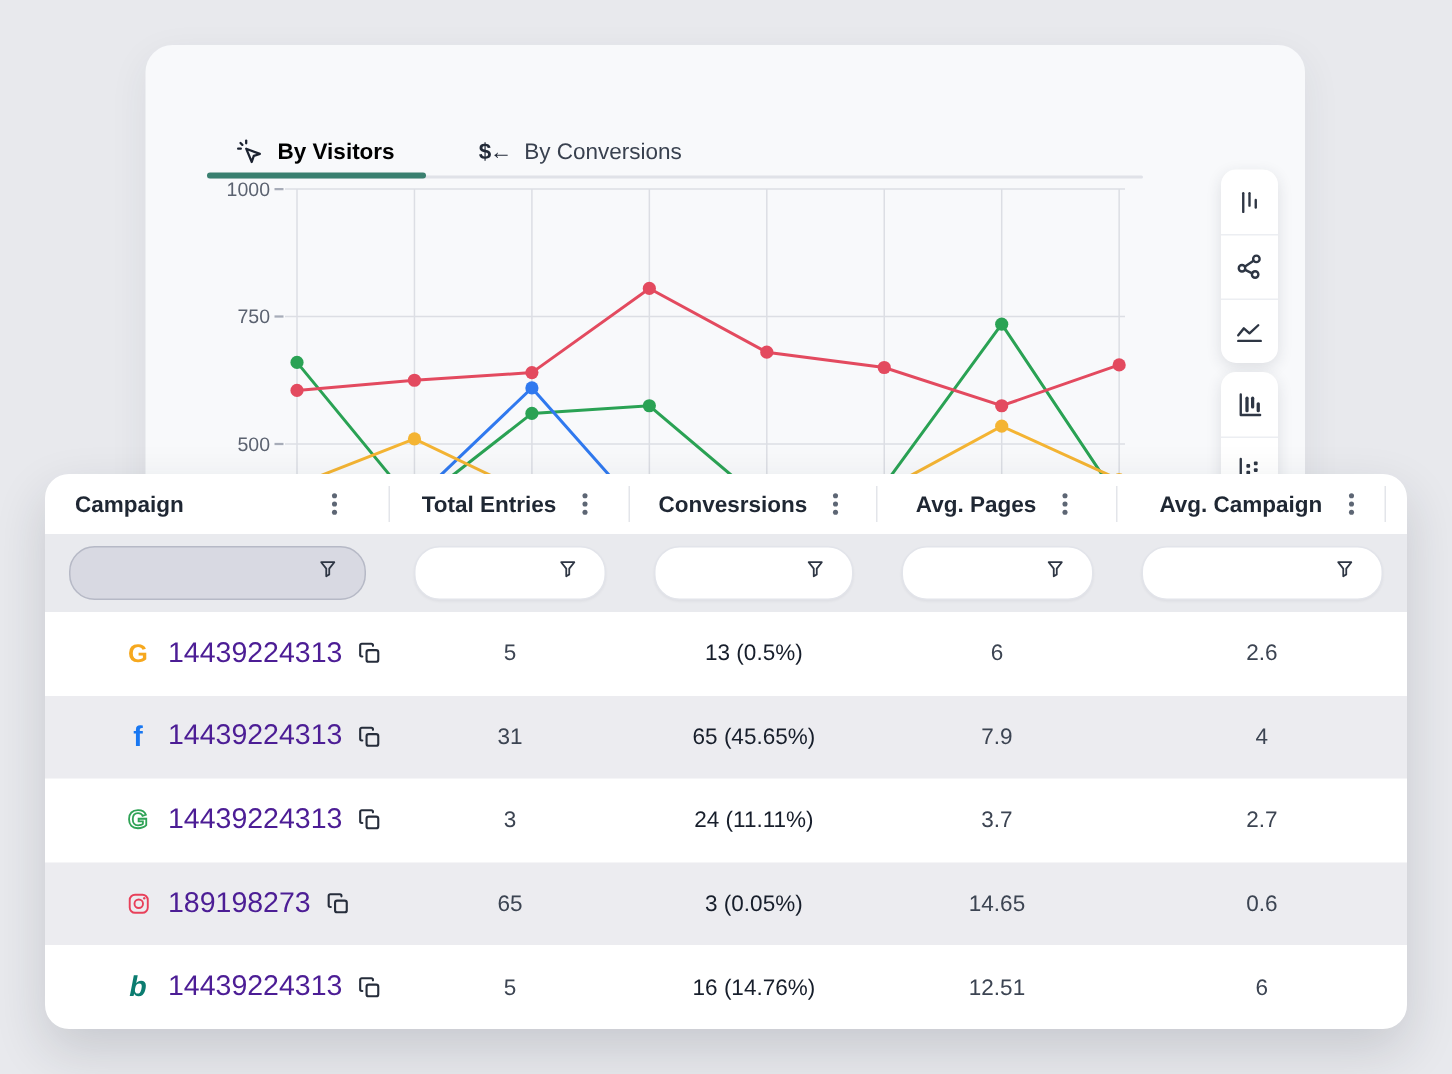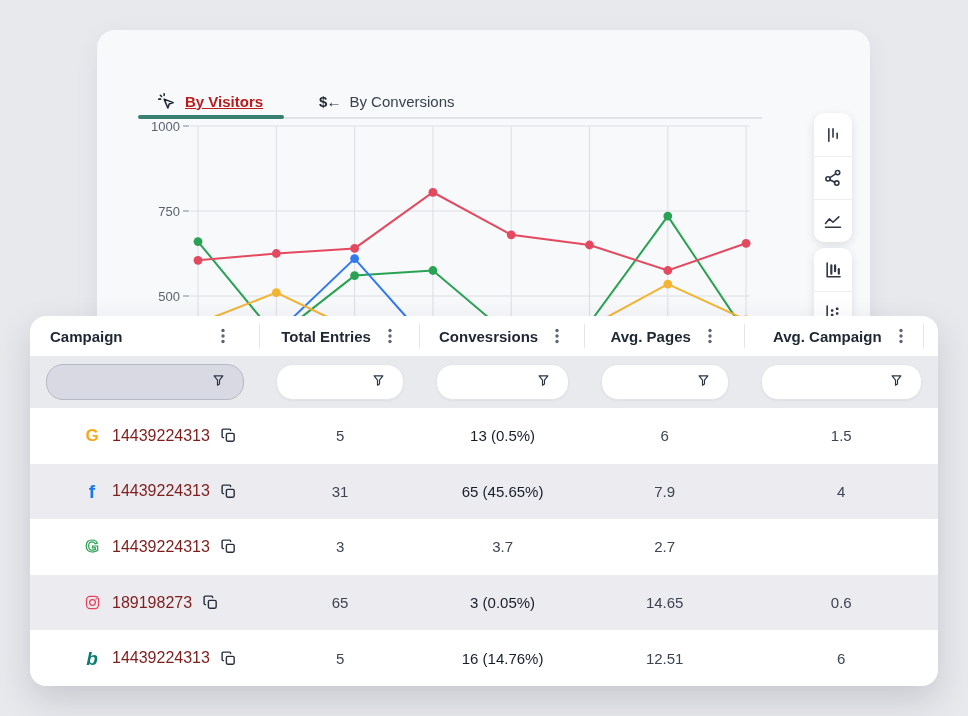--- a/index.html
+++ b/index.html
@@ -3,21 +3,21 @@
 <meta charset="utf-8">
 <style>
   html,body{margin:0;padding:0;background:#e8e9ed;font-family:"Liberation Sans",sans-serif;}
   .stage{position:relative;width:968px;height:716px;background:#e8e9ed;overflow:hidden;}
 
   
   .chart-card{position:absolute;left:97px;top:30px;width:773px;height:615px;background:#f8f9fb;
     border-radius:18px;box-shadow:0 8px 26px rgba(40,50,70,.07);}
   .tabs{position:absolute;left:60px;top:55px;display:flex;gap:56px;align-items:center;height:32px;}
   .tab{display:flex;align-items:center;gap:9px;font-size:15px;color:#39414f;cursor:pointer;white-space:nowrap;}
-  .tab.active{font-weight:700;color:#b91c1c;text-decoration:underline;}
+  .tab.active{font-weight:700;color:#000000;}
   .tab svg{width:19px;height:19px;stroke:#1b2230;fill:none;stroke-width:1.9;stroke-linecap:round;stroke-linejoin:round;}
   .glyph{font-size:15px;font-weight:700;color:#222a38;letter-spacing:-1px;}
   .tab-underline-track{position:absolute;left:41px;top:87px;width:624px;height:2px;background:#e0e2e8;border-radius:2px;}
   .tab-underline{position:absolute;left:41px;top:85px;width:146px;height:4px;background:#3a8070;border-radius:3px;}
   #chart-svg{position:absolute;left:40px;top:80px;}
   #chart-svg .grid{stroke:#dcdee4;stroke-width:1;}
   #chart-svg .tick{stroke:#a7acb8;stroke-width:1.5;}
   #chart-svg text{font-family:"Liberation Sans",sans-serif;font-size:13px;fill:#5b6270;}
 
   
@@ -54,21 +54,21 @@
   .tbody{display:flex;flex-direction:column;}
   .trow{height:55.6px;}
   .trow.alt{background:#ececf0;}
   .ccell{display:flex;align-items:center;gap:10px;padding-left:52px;}
   .bi{width:20px;display:inline-flex;justify-content:center;font-size:17px;line-height:1;}
   .bi.google{color:#f6a81e;font-weight:800;}
   .bi.facebook{color:#1877f2;font-weight:800;font-size:19px;}
   .bi.goutline{font-weight:700;color:transparent;-webkit-text-stroke:1.2px #2fa356;}
   .bi.bing{color:#0b7c70;font-weight:800;font-size:19px;font-style:italic;}
   .bi svg{width:17px;height:17px;stroke:#e8405a;fill:none;stroke-width:1.8;stroke-linejoin:round;}
-  .cid{font-size:16px;color:#7f1d1d;}
+  .cid{font-size:19px;color:#4c1d95;}
   .copy-btn{background:none;border:none;padding:0;display:flex;cursor:pointer;}
   .copy-btn svg{width:17px;height:17px;stroke:#262d3b;fill:none;stroke-width:2;stroke-linejoin:round;stroke-linecap:round;}
   .ncell{display:flex;align-items:center;justify-content:center;font-size:15px;color:#3c4452;}
   .ncell.bold{font-weight:400;color:#171e2b;}
 </style>
 </head>
 <body>
 
 <div class="stage">
 
@@ -295,21 +295,21 @@
             <button class="copy-btn">
               <svg viewBox="0 0 24 24">
                 <rect x="9" y="9" width="11" height="11" rx="2"></rect>
                 <path d="M5 15H4.5A1.5 1.5 0 0 1 3 13.5v-9A1.5 1.5 0 0 1 4.5 3h9A1.5 1.5 0 0 1 15 4.5V5"></path>
               </svg>
             </button>
           </div>
           <div class="ncell">5</div>
           <div class="ncell bold">13 (0.5%)</div>
           <div class="ncell">6</div>
-          <div class="ncell">1.5</div>
+          <div class="ncell">2.6</div>
         </div>
         <div class="trow grid-row alt">
           <div class="ccell">
             <span class="bi facebook">f</span>
             <span class="cid">14439224313</span>
             <button class="copy-btn">
               <svg viewBox="0 0 24 24">
                 <rect x="9" y="9" width="11" height="11" rx="2"></rect>
                 <path d="M5 15H4.5A1.5 1.5 0 0 1 3 13.5v-9A1.5 1.5 0 0 1 4.5 3h9A1.5 1.5 0 0 1 15 4.5V5"></path>
               </svg>
@@ -325,20 +325,21 @@
             <span class="bi goutline">G</span>
             <span class="cid">14439224313</span>
             <button class="copy-btn">
               <svg viewBox="0 0 24 24">
                 <rect x="9" y="9" width="11" height="11" rx="2"></rect>
                 <path d="M5 15H4.5A1.5 1.5 0 0 1 3 13.5v-9A1.5 1.5 0 0 1 4.5 3h9A1.5 1.5 0 0 1 15 4.5V5"></path>
               </svg>
             </button>
           </div>
           <div class="ncell">3</div>
+          <div class="ncell bold">24 (11.11%)</div>
           <div class="ncell">3.7</div>
           <div class="ncell">2.7</div>
         </div>
         <div class="trow grid-row alt">
           <div class="ccell">
             <span class="bi">
               <svg viewBox="0 0 24 24">
                 <rect x="3.5" y="3.5" width="17" height="17" rx="5"></rect>
                 <circle cx="12" cy="12" r="4"></circle>
                 <circle cx="17.2" cy="6.8" r="1.1" fill="#e8405a" stroke="none"></circle>

